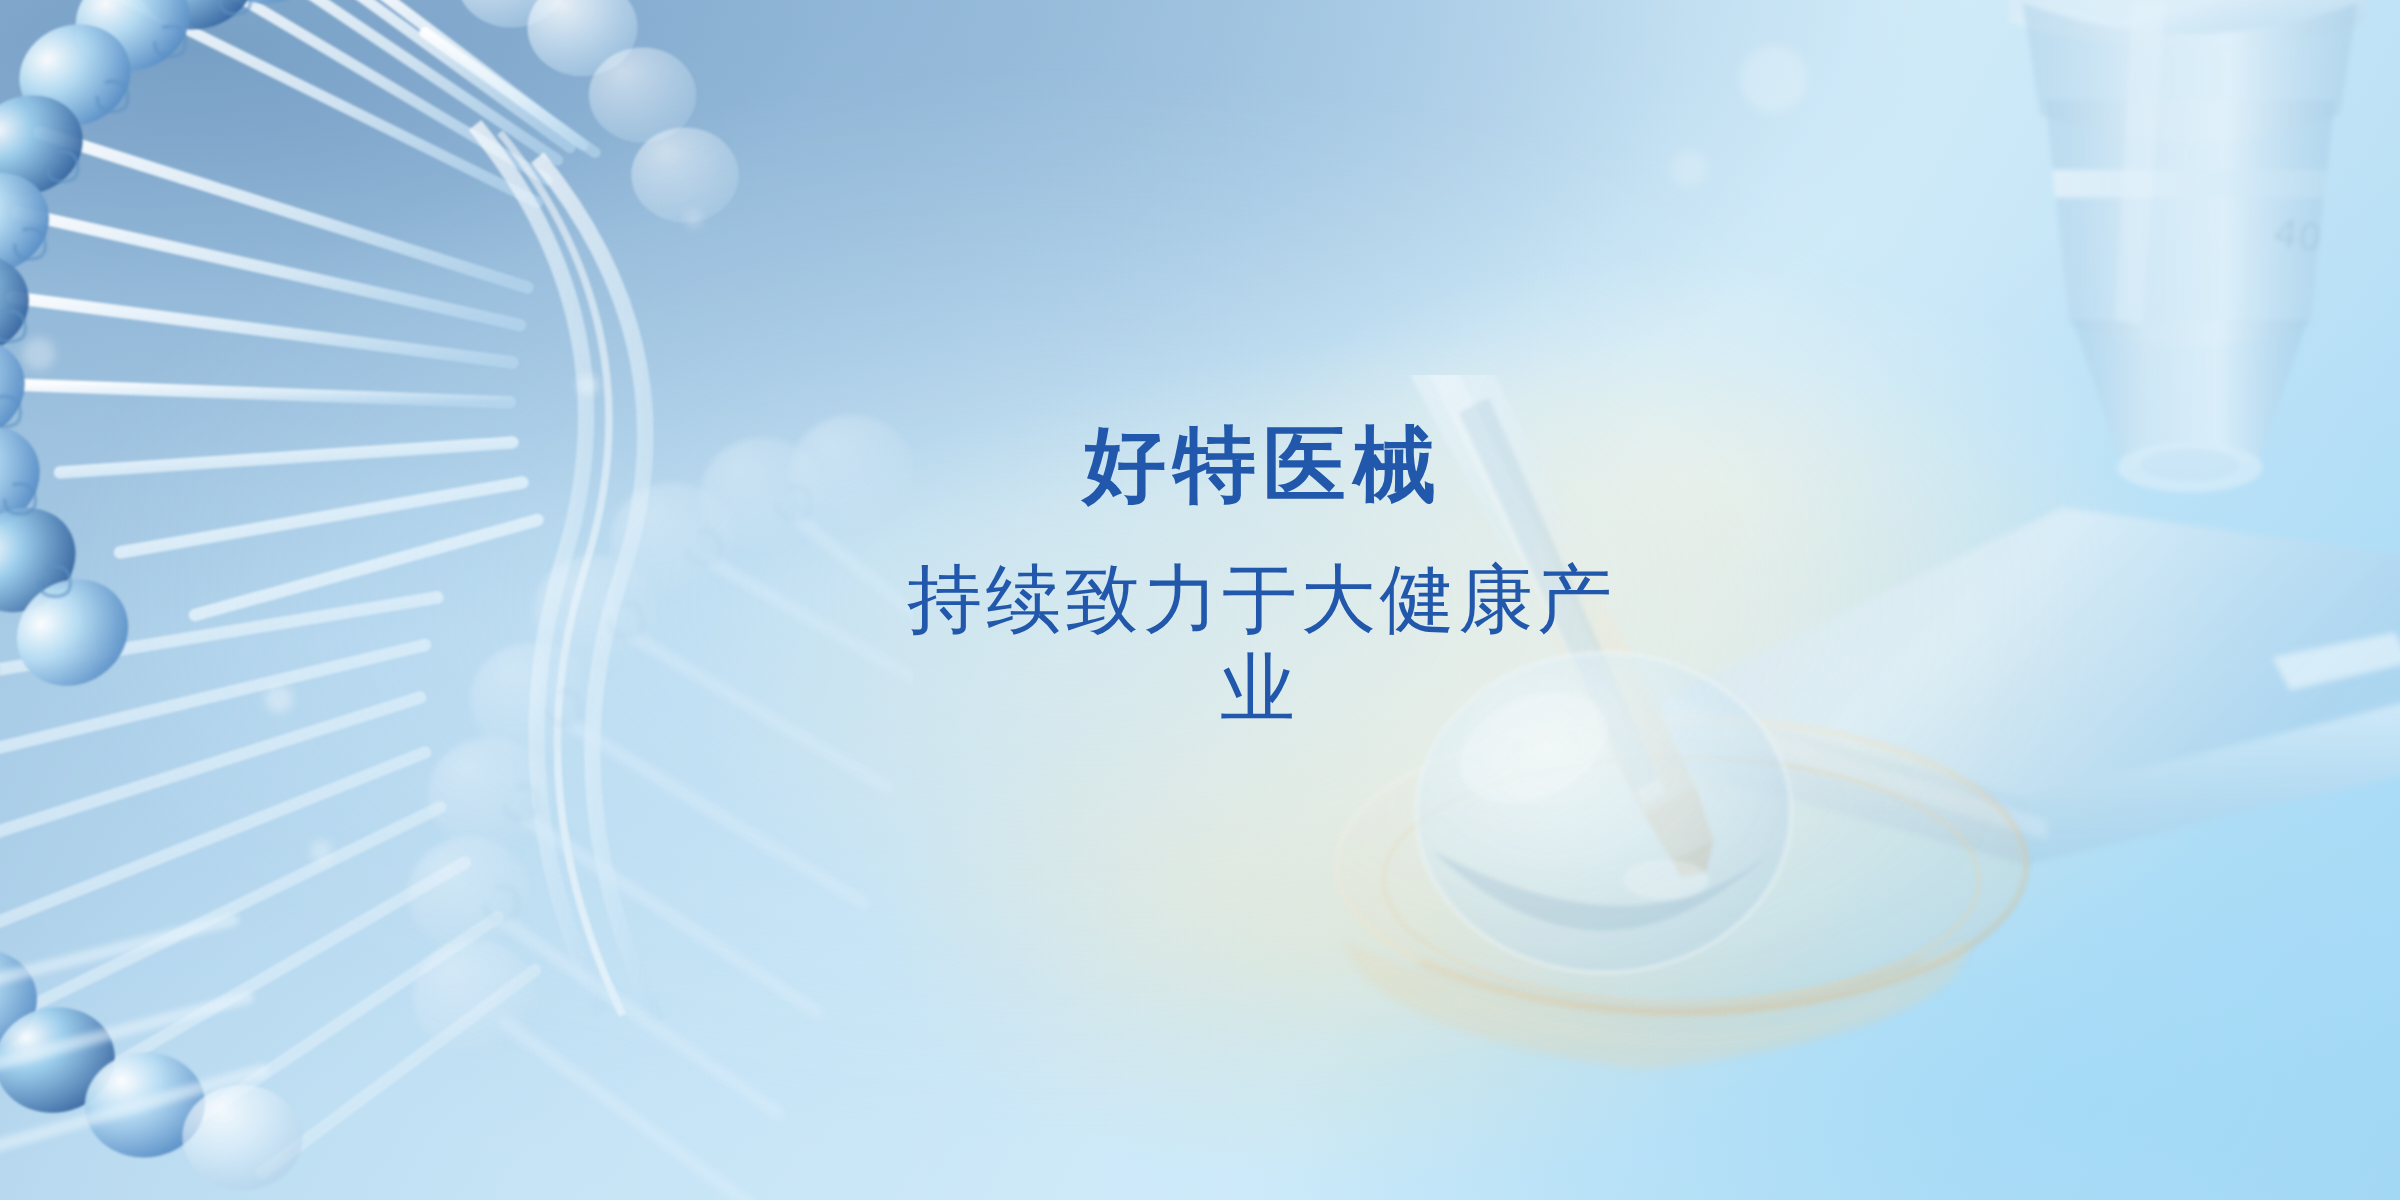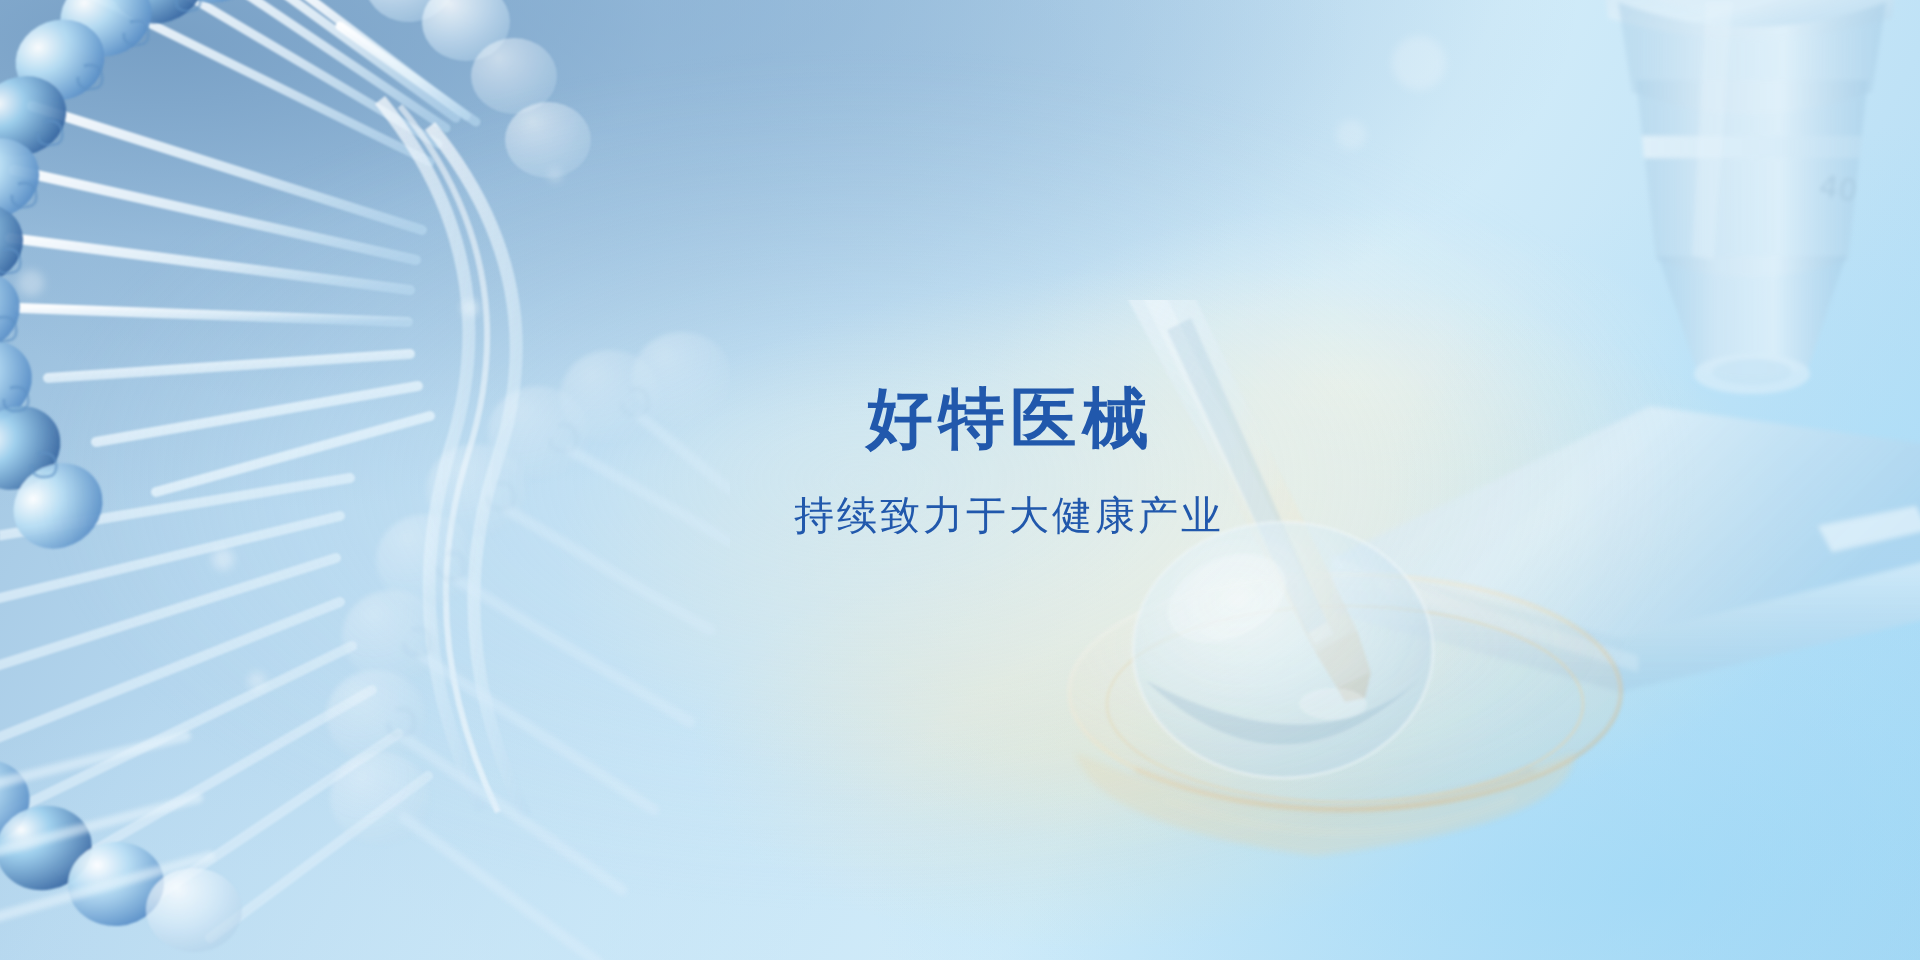--- a/index.html
+++ b/index.html
@@ -86,21 +86,21 @@
   .title{
     font-size:66px;
     font-weight:700;
     letter-spacing:6px;
     line-height:1.08;
     color:#2158ac;
     margin-bottom:38px;
     text-indent:6px;
   }
   .subtitle{
-    font-size:40px;
+    font-size:60px;
     font-weight:400;
     letter-spacing:3px;
     line-height:1.18;
     color:#2158ac;
     margin-bottom:38px;
     text-indent:3px;
   }
   .tagline{
     font-size:49px;
     font-weight:700;

